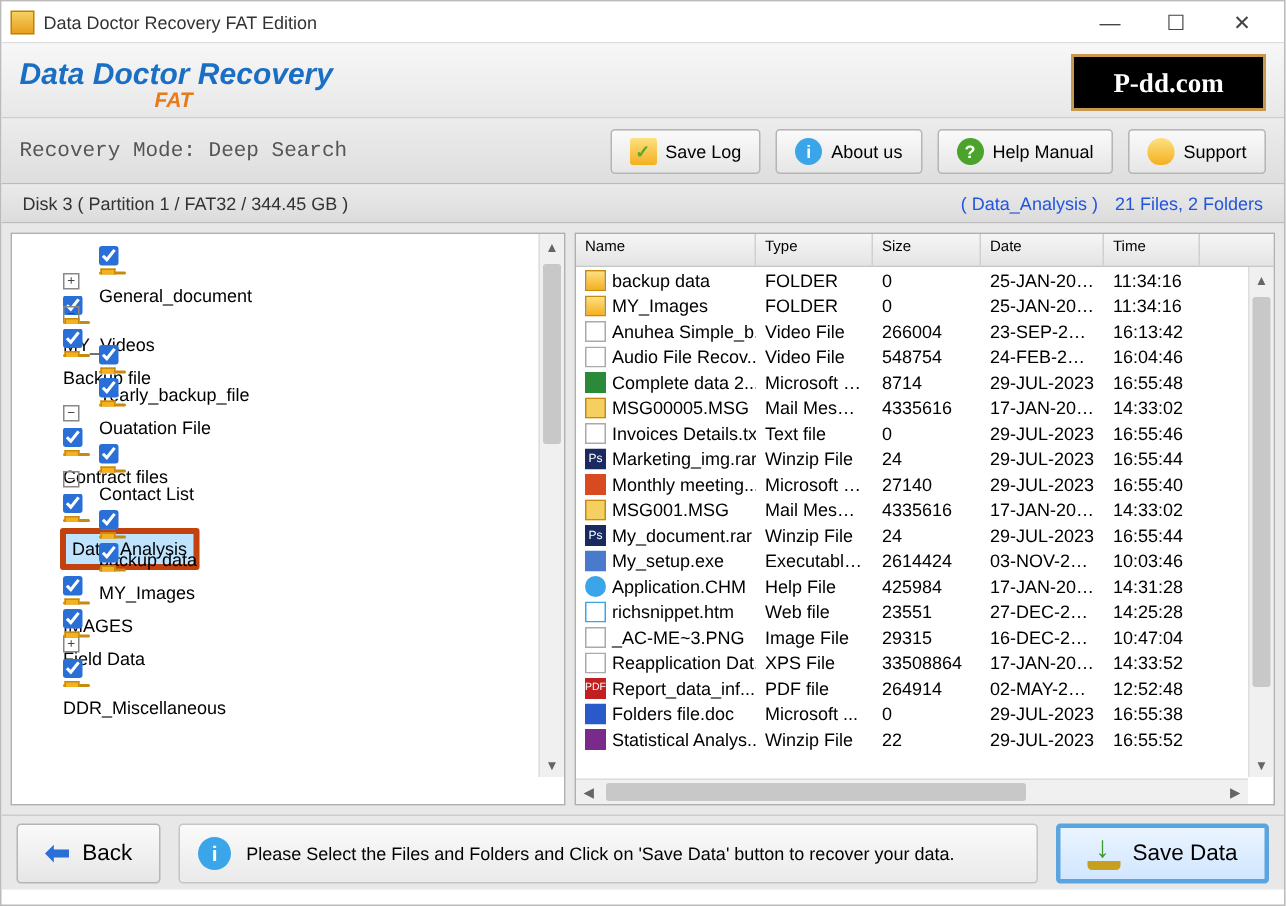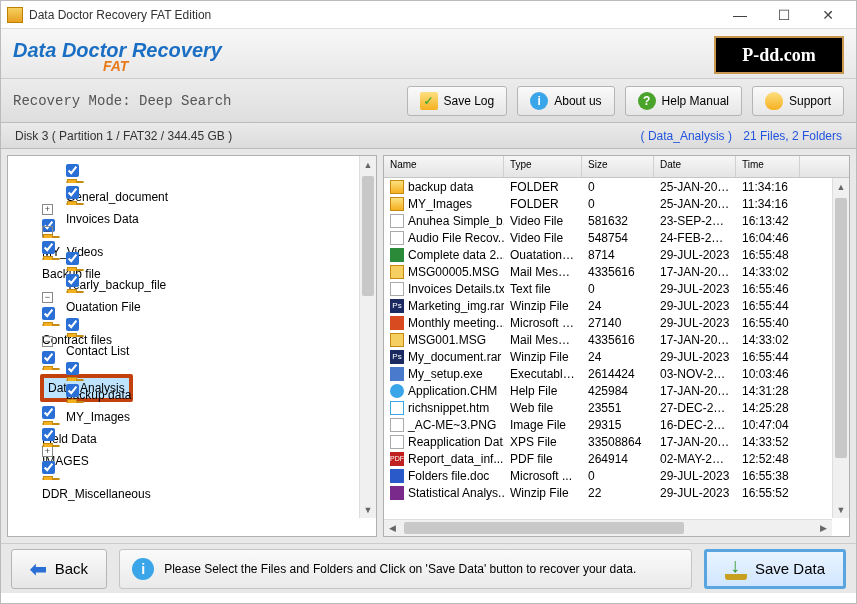--- a/index.html
+++ b/index.html
@@ -123,26 +123,20 @@
 
 <div class="panes">
   <div class="pane left">
     <div class="tree" id="tree">
         <div class="node ind2">
           <span class="toggle empty"></span>
           <input type="checkbox" checked="" style="">
           <span class="folder"></span>
           <span>General_document</span>
         </div>
-        <div class="node ind2">
-          <span class="toggle empty"></span>
-          <input type="checkbox" checked="" style="">
-          <span class="folder"></span>
-          <span>Invoices Data</span>
-        </div>
         <div class="node ind1">
           <span class="toggle">+</span>
           <input type="checkbox" checked="" style="">
           <span class="folder"></span>
           <span>MY_Videos</span>
         </div>
         <div class="node ind1">
           <span class="toggle">−</span>
           <input type="checkbox" checked="" style="">
           <span class="folder"></span>
@@ -187,27 +181,27 @@
         <div class="node ind2">
           <span class="toggle empty"></span>
           <input type="checkbox" checked="" style="">
           <span class="folder"></span>
           <span>MY_Images</span>
         </div>
         <div class="node ind1">
           <span class="toggle empty"></span>
           <input type="checkbox" checked="" style="">
           <span class="folder"></span>
+          <span>IMAGES</span>
+        </div>
+        <div class="node ind1">
+          <span class="toggle empty"></span>
+          <input type="checkbox" checked="" style="">
+          <span class="folder"></span>
           <span>Field Data</span>
-        </div>
-        <div class="node ind1">
-          <span class="toggle empty"></span>
-          <input type="checkbox" checked="" style="">
-          <span class="folder"></span>
-          <span>IMAGES</span>
         </div>
         <div class="node ind1">
           <span class="toggle">+</span>
           <input type="checkbox" checked="" style="">
           <span class="folder"></span>
           <span>DDR_Miscellaneous</span>
         </div>
       </div>
     <div class="scroll-v">
       <div class="arr up">▲</div>
@@ -243,40 +237,40 @@
           <div class="col-size">0</div>
           <div class="col-date">25-JAN-2025</div>
           <div class="col-time">11:34:16</div>
         </div>
         <div class="row">
           <div class="col-name">
             <span class="fi doc"></span>
             <span>Anuhea Simple_b...</span>
           </div>
           <div class="col-type">Video File</div>
-          <div class="col-size">581632</div>
+          <div class="col-size">266004</div>
           <div class="col-date">23-SEP-2029</div>
           <div class="col-time">16:13:42</div>
         </div>
         <div class="row">
           <div class="col-name">
             <span class="fi doc"></span>
             <span>Audio File Recov...</span>
           </div>
           <div class="col-type">Video File</div>
           <div class="col-size">548754</div>
           <div class="col-date">24-FEB-2023</div>
           <div class="col-time">16:04:46</div>
         </div>
         <div class="row">
           <div class="col-name">
             <span class="fi xls"></span>
             <span>Complete data 2...</span>
           </div>
-          <div class="col-type">Ouatation E...</div>
+          <div class="col-type">Microsoft E...</div>
           <div class="col-size">8714</div>
           <div class="col-date">29-JUL-2023</div>
           <div class="col-time">16:55:48</div>
         </div>
         <div class="row">
           <div class="col-name">
             <span class="fi msg"></span>
             <span>MSG00005.MSG</span>
           </div>
           <div class="col-type">Mail Messa...</div>

